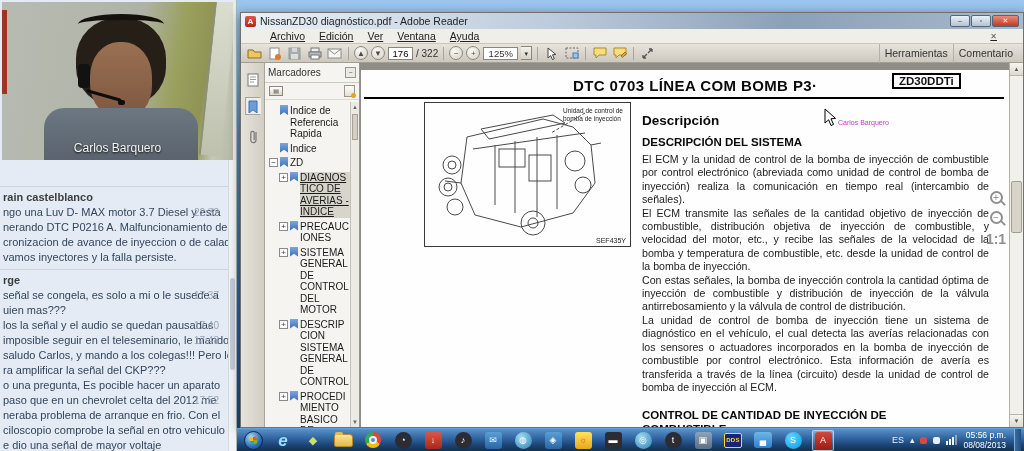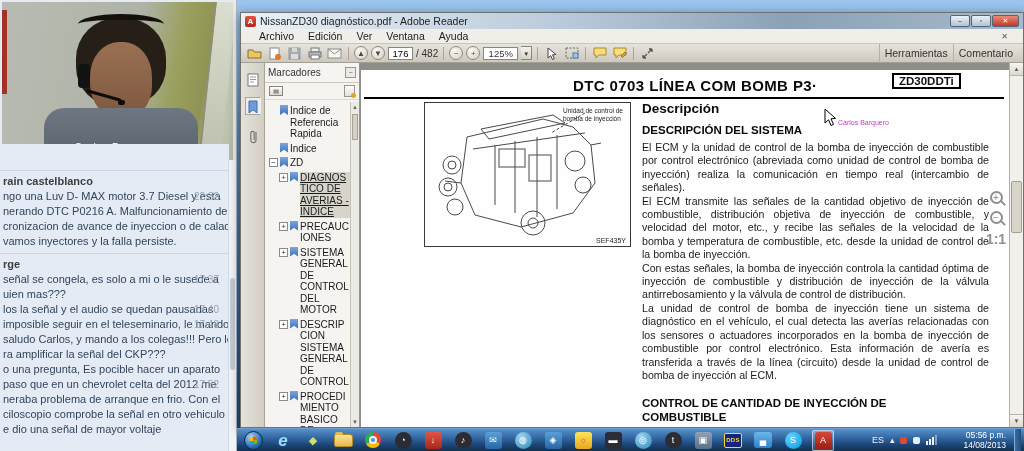--- a/index.html
+++ b/index.html
@@ -14,41 +14,41 @@
   .video-red{position:absolute;left:0;top:8px;width:5px;height:84px;background:#a33226;}
   .wboard{position:absolute;right:4px;top:-6px;width:22px;height:160px;background:linear-gradient(#dcded0,#bfc1af);transform:rotate(6deg);border-left:2px solid #8e9076;}
   .hair{position:absolute;left:74px;top:16px;width:90px;height:88px;background:#261f18;border-radius:46% 46% 44% 44%;}
   .band{position:absolute;left:76px;top:12px;width:86px;height:20px;border-top:6px solid #14100b;border-radius:50% 50% 0 0;}
   .face{position:absolute;left:88px;top:40px;width:62px;height:76px;background:linear-gradient(#9a7052,#7d5740);border-radius:46% 46% 42% 46%;}
   .earcup{position:absolute;left:76px;top:62px;width:12px;height:24px;background:#121212;border-radius:4px;}
   .mic{position:absolute;left:84px;top:92px;width:36px;height:3px;background:#0d0d0d;border-radius:2px;transform:rotate(16deg);}
   .mictip{position:absolute;left:116px;top:98px;width:7px;height:5px;background:#0d0d0d;border-radius:2px;}
   .torso{position:absolute;left:42px;top:106px;width:154px;height:54px;background:linear-gradient(#6d7782,#59626d);border-radius:20px 20px 0 0;}
   .video-name{position:absolute;bottom:5px;left:0;width:100%;text-align:center;color:#f4f4f4;font-size:12px;text-shadow:0 1px 2px rgba(0,0,0,.9);}
-  .chat{position:absolute;left:0;top:144px;width:229px;height:291px;background:#e4ebf5;padding-top:22px;overflow:hidden;}
+  .chat{position:absolute;left:0;top:160px;width:229px;height:291px;background:#e4ebf5;padding-top:22px;overflow:hidden;}
   .c-row{position:relative;padding-left:3px;font-size:11px;height:15px;line-height:15px;color:#32455b;white-space:nowrap;overflow:hidden;}
   .c-sender{height:15px;margin-top:4px;padding-top:3px;border-top:1px solid #ccd6e2;font-weight:bold;color:#3d3d3d;box-sizing:content-box;}
   .c-time{position:absolute;right:10px;top:0;color:#98a5b3;font-size:10px;}
   .chat-sb{position:absolute;right:0;top:160px;width:8px;height:291px;background:#f0f3f8;border-left:1px solid #d4dae2;}
   .chat-sb .thumb{position:absolute;left:1px;right:1px;top:118px;height:92px;background:#c2cbd6;border-radius:3px;}
 
   
   .desktop{position:absolute;left:237px;top:0;width:787px;height:451px;
     background:linear-gradient(180deg,#9cc6ee 0%,#5585b8 30%,#2c5f96 70%,#1d4470 100%);}
 
   
   .reader{position:absolute;left:3px;top:12px;right:0;height:416px;background:#d5d1c8;border:1px solid #70706e;box-shadow:0 3px 10px rgba(0,0,0,.45);}
   .titlebar{height:16px;background:linear-gradient(90deg,#e9f1f8,#bccbdb 40%,#8ba1b8 70%,#a8bacb);display:flex;align-items:center;padding:0 4px;font-size:10.5px;color:#222;}
   .pdficon{width:11px;height:11px;background:linear-gradient(#e05545,#b32718);border-radius:2px;color:#fff;font-size:8px;line-height:11px;text-align:center;font-weight:bold;margin-right:4px;flex:none;}
   .title-text{white-space:nowrap;overflow:hidden;}
   .winbtns{margin-left:auto;display:flex;gap:1px;}
   .winbtn{width:20px;height:12px;border:1px solid #51667c;border-radius:2px;background:linear-gradient(#eaf1f7,#b4c3d2);font-size:7px;line-height:10px;text-align:center;color:#2e4358;}
   .winbtn.close{width:27px;background:linear-gradient(#ea8a76,#c03а)}
   .winbtn.close{background:linear-gradient(#ea8a76,#bf3a26);color:#fff;}
-  .menubar{height:15px;background:#f0eee8;border-bottom:1px solid #c9c5bb;display:flex;align-items:center;padding:0 11px;font-size:10.5px;color:#222;}
+  .menubar{height:15px;background:#f0eee8;border-bottom:1px solid #c9c5bb;display:flex;align-items:center;padding:0 22px;font-size:10.5px;color:#222;text-decoration:underline;}
   .menu-item{padding:0 7px;}
   .doc-close{margin-left:auto;margin-right:4px;font-size:8px;color:#555;}
   .toolbar{height:19px;background:linear-gradient(#e7e4dc,#ccc8be);border-bottom:1px solid #a49f95;display:flex;align-items:center;padding:0 5px;gap:3px;font-size:10px;color:#333;}
   .tbtn{width:17px;height:15px;display:flex;align-items:center;justify-content:center;flex:none;}
   .tsep{width:1px;height:13px;background:#a9a59b;margin:0 2px;flex:none;}
   .cbtn{width:14px;height:14px;border-radius:50%;border:1px solid #8d897f;background:radial-gradient(circle at 35% 30%,#fbf9f4,#d5d1c7);font-size:8px;color:#4a4a4a;display:flex;align-items:center;justify-content:center;flex:none;}
   .page-input{width:25px;height:13px;font-size:9.5px;text-align:center;border:1px solid #8a867c;padding:0;font-family:"Liberation Sans",sans-serif;}
   .zoom-box{width:35px;height:13px;border:1px solid #8a867c;background:#fff;font-size:9.5px;line-height:12px;text-align:center;}
   .zoom-dd{width:11px;height:14px;border:1px solid #8a867c;border-left:none;font-size:7px;line-height:13px;text-align:center;background:linear-gradient(#f4f2ec,#d6d2c8);}
   .tb-right{margin-left:auto;display:flex;align-items:center;height:100%;}
@@ -81,21 +81,21 @@
   
   .docarea{flex:1;position:relative;background:#8f8d87;overflow:hidden;}
   .page{position:absolute;left:1px;top:7px;right:14px;bottom:0;background:#fefefe;}
   .doc-header{position:absolute;top:7px;left:212px;font-weight:bold;font-size:15px;letter-spacing:.4px;color:#0a0a0a;}
   .badge{position:absolute;top:3px;left:531px;border:2px solid #000;padding:0 5px;font-weight:bold;font-size:11.5px;height:16px;line-height:13px;color:#111;background:#fff;}
   .rule{position:absolute;top:27px;left:3px;right:5px;height:2px;background:#000;}
   .figure{position:absolute;left:63px;top:32px;width:207px;height:145px;border:1px solid #3a3a3a;}
   .fig-label{position:absolute;right:3px;top:4px;width:64px;font-size:6.5px;line-height:7.5px;color:#222;}
   .fig-code{position:absolute;right:4px;bottom:2px;font-size:7px;color:#222;}
   .textcol{position:absolute;left:281px;top:31px;width:347px;}
-  .h1{font-weight:bold;font-size:13.5px;color:#0a0a0a;margin:0 0 8px 0;}
+  .h1{font-weight:bold;font-size:13.5px;color:#0a0a0a;margin:12px 0 8px 0;}
   .h2{font-weight:bold;font-size:11.5px;color:#0a0a0a;margin:0 0 5px 0;}
   .para{font-size:10.6px;line-height:13.4px;text-align:justify;color:#1b1b1b;margin:0;}
   .h3{font-weight:bold;font-size:11.5px;color:#0a0a0a;margin:14px 0 0 0;width:300px;line-height:14px;}
   .annotation{position:absolute;left:477px;top:49px;color:#c23ac2;font-size:7px;white-space:nowrap;}
   .cursor{position:absolute;left:463px;top:38px;}
   .doc-sb{position:absolute;right:0;top:0;bottom:0;width:14px;background:#f2f0ea;border-left:1px solid #b4b0a6;}
   .doc-sb .arr{width:100%;height:13px;font-size:6px;line-height:13px;text-align:center;color:#555;background:linear-gradient(#f6f4ee,#ddd9cf);border-bottom:1px solid #b9b5ab;}
   .doc-sb .arr.down{position:absolute;bottom:0;border-top:1px solid #b9b5ab;border-bottom:none;}
   .doc-sb .thumb{position:absolute;left:1px;right:1px;top:118px;height:52px;background:#d8d4ca;border:1px solid #a29e94;border-radius:2px;}
   .float-zoom{position:absolute;right:17px;top:128px;width:20px;display:flex;flex-direction:column;align-items:center;gap:7px;}
@@ -131,21 +131,21 @@
   .g-sm{font-size:9px;color:#fff;}
   .g-dds{font-size:6px;font-weight:bold;color:#ffd82e;letter-spacing:.3px;}
   .g-red{color:#e8433a;}
   .tray{margin-left:auto;display:flex;align-items:center;gap:6px;padding-right:3px;color:#fff;}
   .tray .t-sm{font-size:9px;color:#e8eef5;}
   .tray .t-dot{width:7px;height:7px;border-radius:2px;}
   .bars{display:flex;align-items:flex-end;gap:1px;height:10px;}
   .bars i{display:block;width:2px;background:#eef4fa;}
   .bars i:nth-child(1){height:4px;}.bars i:nth-child(2){height:6px;}
   .bars i:nth-child(3){height:8px;}.bars i:nth-child(4){height:10px;opacity:.45;}
-  .tray-clock{font-size:8.5px;line-height:10px;text-align:right;color:#fff;padding-right:2px;margin-left:20px;}
+  .tray-clock{font-size:8.5px;line-height:10px;text-align:right;color:#fff;padding-right:2px;}
   .show-desktop{width:7px;height:23px;background:linear-gradient(90deg,#3a6ca0,#244e7c);border-left:1px solid #7fb0dd;flex:none;}
 </style>
 </head>
 <body>
 
 <div id="screen">
 
   <div class="webinar">
     <div class="video">
       <div class="video-red"></div>
@@ -235,21 +235,21 @@
         <span class="tbtn">
             <svg width="15" height="11" viewBox="0 0 15 11">
               <rect x="1" y="1" width="13" height="9" fill="#f7f7f2" stroke="#8a8a8a"></rect>
               <path d="M1 1l6.5 5L14 1" fill="none" stroke="#8a8a8a"></path>
             </svg>
           </span>
         <span class="tsep"></span>
         <span class="cbtn">▲</span>
         <span class="cbtn">▼</span>
         <input class="page-input" value="176" style="">
-        <span class="page-total">/ 482</span>
+        <span class="page-total">/ 322</span>
         <span class="tsep"></span>
         <span class="cbtn">−</span>
         <span class="cbtn">+</span>
         <span class="zoom-box">125%</span>
         <span class="zoom-dd">▾</span>
         <span class="tsep"></span>
         <span class="tbtn">
             <svg width="10" height="13" viewBox="0 0 10 13">
               <path d="M1 1l0 10 2.7-2.4 1.8 4 1.8-.9-1.8-3.9 3.4-.3z" fill="#fff" stroke="#444"></path>
             </svg>
@@ -527,19 +527,19 @@
         <span class="t-dot" style="background:#d94a3a"></span>
         <span class="t-dot" style="background:#e8eef5"></span>
         <span class="bars">
             <i></i>
             <i></i>
             <i></i>
             <i></i>
           </span>
         <span class="tray-clock">
           <div>05:56 p.m.</div>
-          <div>14/08/2013</div>
+          <div>08/08/2013</div>
         </span>
         <span class="show-desktop"></span>
       </span>
     </div>
   </div>
 </div>
 
 </body></html>

